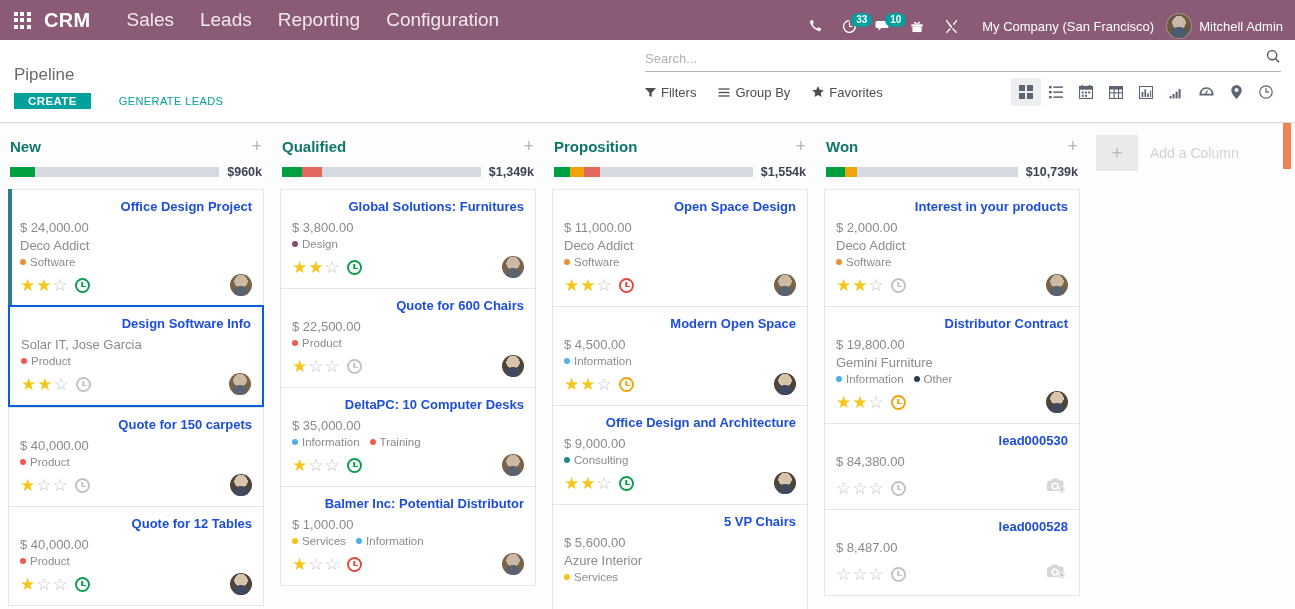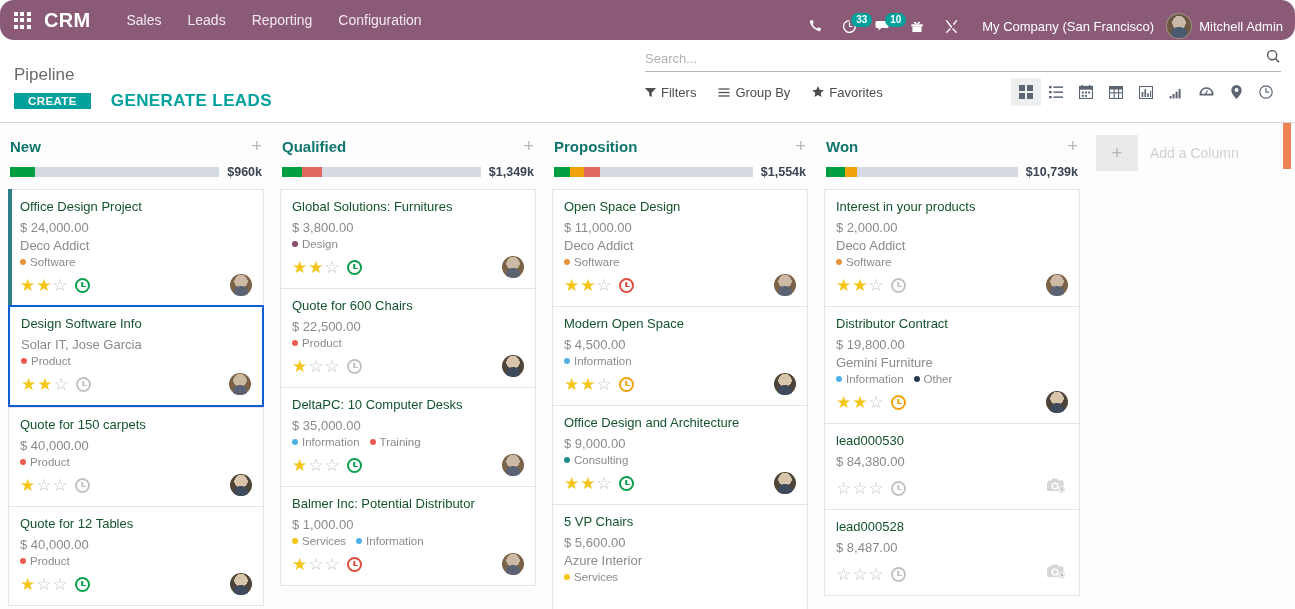--- a/index.html
+++ b/index.html
@@ -7,39 +7,39 @@
     width: 1295px; height: 609px;
     font-family: "Liberation Sans", sans-serif;
     background: #ffffff;
     overflow: hidden;
   }
 
   
   .navbar {
     height: 40px; background: #8a5a76;
     display: flex; align-items: center;
-    color: #fff; position: relative; border-radius: 14px;
+    color: #fff; position: relative;
   }
   .apps-grid {
     width: 44px; height: 40px;
     display: flex; align-items: center; justify-content: center;
     cursor: pointer;
   }
   .apps-grid .g {
     display: grid; grid-template-columns: repeat(3, 4px);
     grid-template-rows: repeat(3, 4px); gap: 2.5px;
   }
   .apps-grid .g i { background: #fff; display: block; width: 4px; height: 4px; }
   .brand {
     font-size: 20px; font-weight: bold; letter-spacing: .3px;
     margin-right: 36px; color: #fff; cursor: pointer;
   }
   .menu-items { display: flex; align-items: center; gap: 26px; }
   .menu-items a {
-    color: #f2e9ef; font-size: 14px; text-decoration: none; cursor: pointer;
+    color: #f2e9ef; font-size: 19px; text-decoration: none; cursor: pointer;
   }
   .nav-right {
     position: absolute; right: 8px; top: 0; height: 52px;
     display: flex; align-items: center; gap: 0;
   }
   .nav-icon {
     width: 34px; height: 40px; display: flex; align-items: center;
     justify-content: center; position: relative; cursor: pointer;
     color: #fff; font-size: 15px;
   }
@@ -79,22 +79,22 @@
     font-size: 17px; color: #6b6b6b; padding-top: 25px;
   }
   .cp-row2 { display: flex; align-items: center; height: 40px; }
   .btn-create {
     background: #00a09d; color: #fff; border: none;
     font-size: 11.5px; font-weight: bold; letter-spacing: .4px;
     padding: 2px 14px; cursor: pointer; text-transform: uppercase;
   }
   .btn-link {
     background: transparent; color: #00a09d; border: none;
-    font-size: 17px; font-weight: bold; letter-spacing: .4px;
-    padding: 7px 20px; cursor: pointer; text-transform: uppercase;
+    font-size: 11px; font-weight: normal; letter-spacing: .4px;
+    padding: 7px 28px; cursor: pointer; text-transform: uppercase;
   }
 
   
   .search-area {
     position: absolute; left: 645px; right: 14px; top: 6px;
   }
   .search-row {
     display: flex; align-items: center;
     border-bottom: 1px solid #b5b5b5; height: 26px;
   }
@@ -170,22 +170,22 @@
   .kcard:last-child { border-bottom: 1px solid #e2e4e6; }
   .kcard.leftstripe::before {
     content: ""; position: absolute; left: -1px; top: -1px; bottom: -1px;
     width: 4px; background: #2d7e8a;
   }
   .kcard.selected {
     border: 2px solid #0b5fd6; border-bottom: 2px solid #0b5fd6;
     margin-top: -1px; z-index: 5;
   }
   .kc-title {
-    font-size: 13px; font-weight: normal; color: #14532d;
-    margin-bottom: 4px; line-height: 16px;
+    font-size: 13px; font-weight: bold; color: #1d4ed8;
+    margin-bottom: 4px; line-height: 16px; text-align: right;
   }
   .kc-amount { font-size: 13px; color: #8a8a8a; line-height: 18px; }
   .kc-partner { font-size: 13px; color: #8a8a8a; line-height: 18px; }
   .kc-tags { display: flex; align-items: center; gap: 10px; margin-top: 1px; }
   .kc-tag { display: flex; align-items: center; gap: 4px; font-size: 11.5px; color: #8b8b8b; }
   .kc-tag .dot { width: 6px; height: 6px; border-radius: 50%; display: block; }
   .kc-bottom {
     display: flex; align-items: center; margin-top: 4px; height: 26px;
   }
   .stars { display: flex; align-items: center; gap: 1px; }

